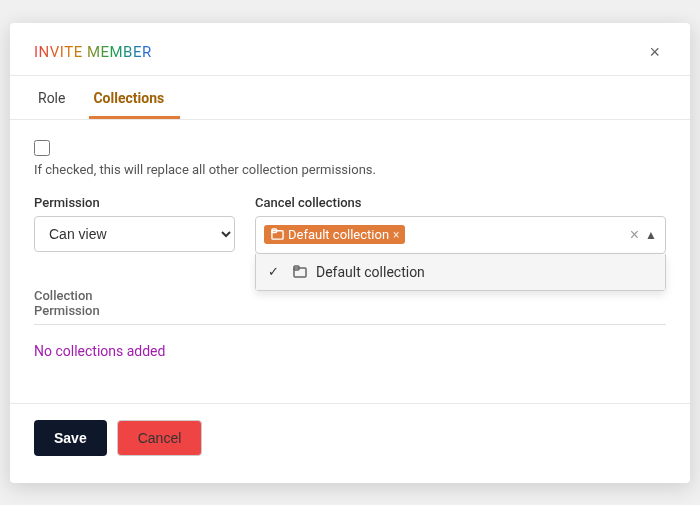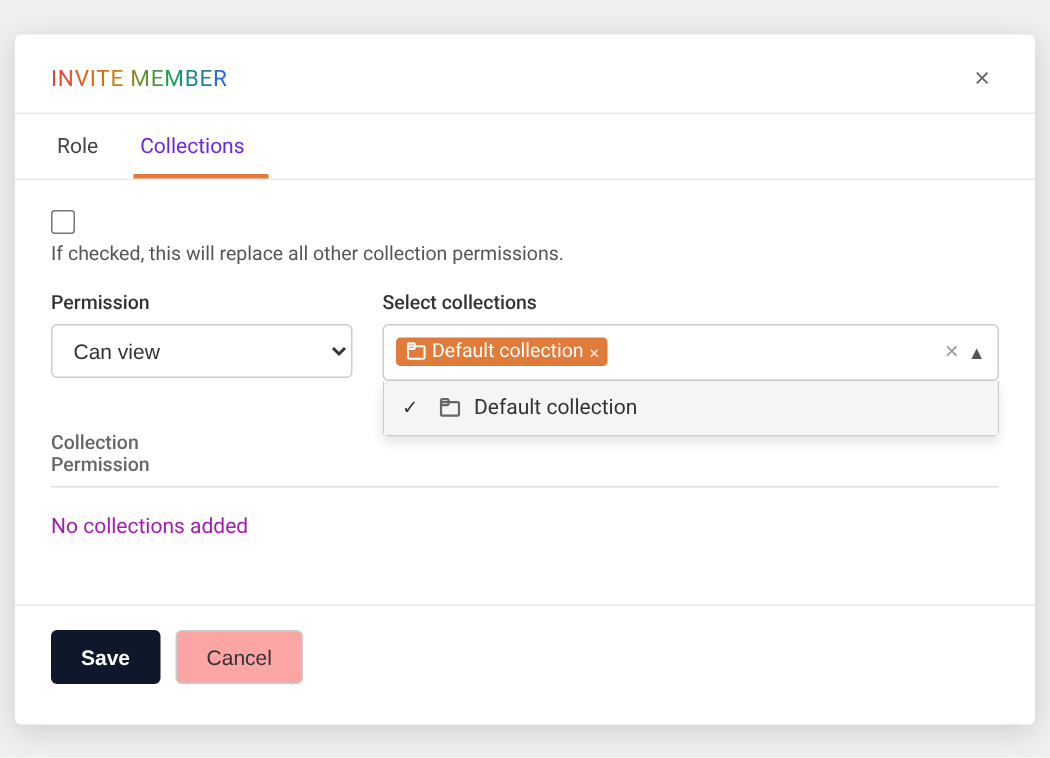--- a/index.html
+++ b/index.html
@@ -53,23 +53,23 @@
     }
     .tab {
       padding: 14px 16px 10px 4px;
       cursor: pointer;
       font-size: 14px;
       color: #555;
       border-bottom: 3px solid transparent;
       margin-right: 8px;
     }
     .tab.active {
-      color: #6d28d9;
+      color: #a16207;
       border-bottom: 3px solid #e07b39;
-      font-weight: 400;
+      font-weight: 700;
     }
     .tab.inactive {
       color: #444;
       border-bottom: 3px solid transparent;
     }
     .modal-body {
       padding: 20px 24px;
     }
     .checkbox-row {
       display: flex;
@@ -262,21 +262,21 @@
       background: #0f172a;
       color: #fff;
       border: none;
       border-radius: 4px;
       padding: 9px 20px;
       font-size: 14px;
       font-weight: 600;
       cursor: pointer;
     }
     .btn-cancel {
-      background: #fca5a5;
+      background: #ef4444;
       color: #333;
       border: 1px solid #ccc;
       border-radius: 4px;
       padding: 9px 20px;
       font-size: 14px;
       cursor: pointer;
     }
   </style>
 </head>
 <body>
@@ -309,21 +309,21 @@
       <div class="form-group">
         <label>Permission</label>
         <select class="permission-select">
           <option>Can view</option>
           <option>Can edit</option>
           <option>Can manage</option>
         </select>
       </div>
 
       <div class="collections-select-container">
-        <label>Select collections</label>
+        <label>Cancel collections</label>
         <div class="collections-input-box">
           <div class="collections-tags">
             <div class="tag">
 
               <span class="tag-icon">
                 <svg width="13" height="13" viewBox="0 0 14 14" fill="none">
                   <rect x="1" y="3" width="12" height="9" rx="1" stroke="white" stroke-width="1.5" fill="none"></rect>
                   <rect x="1" y="1" width="5" height="4" rx="1" stroke="white" stroke-width="1.5" fill="none"></rect>
                 </svg>
               </span>

